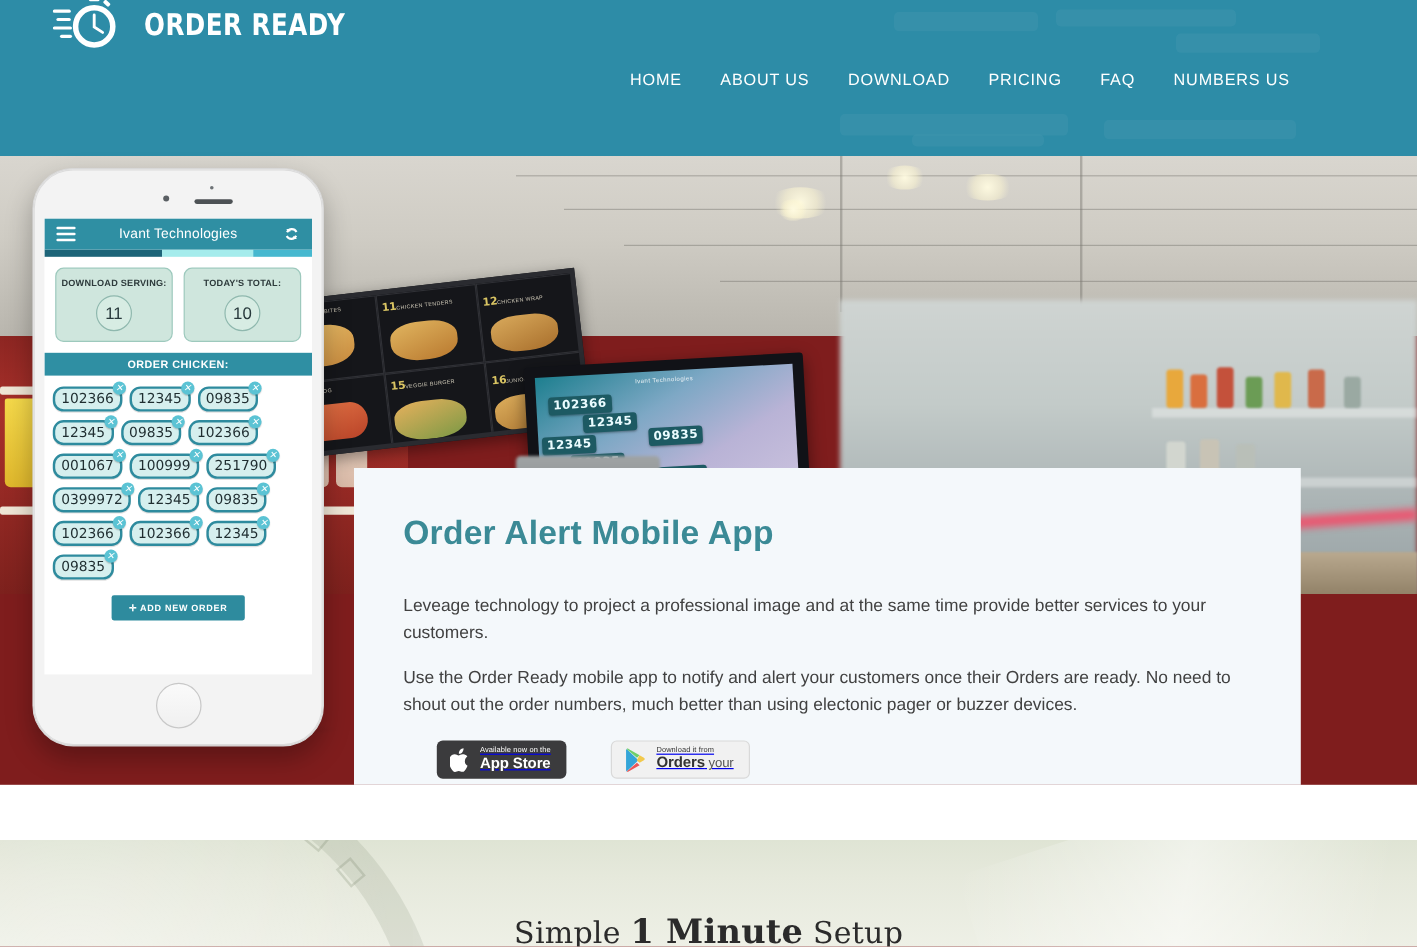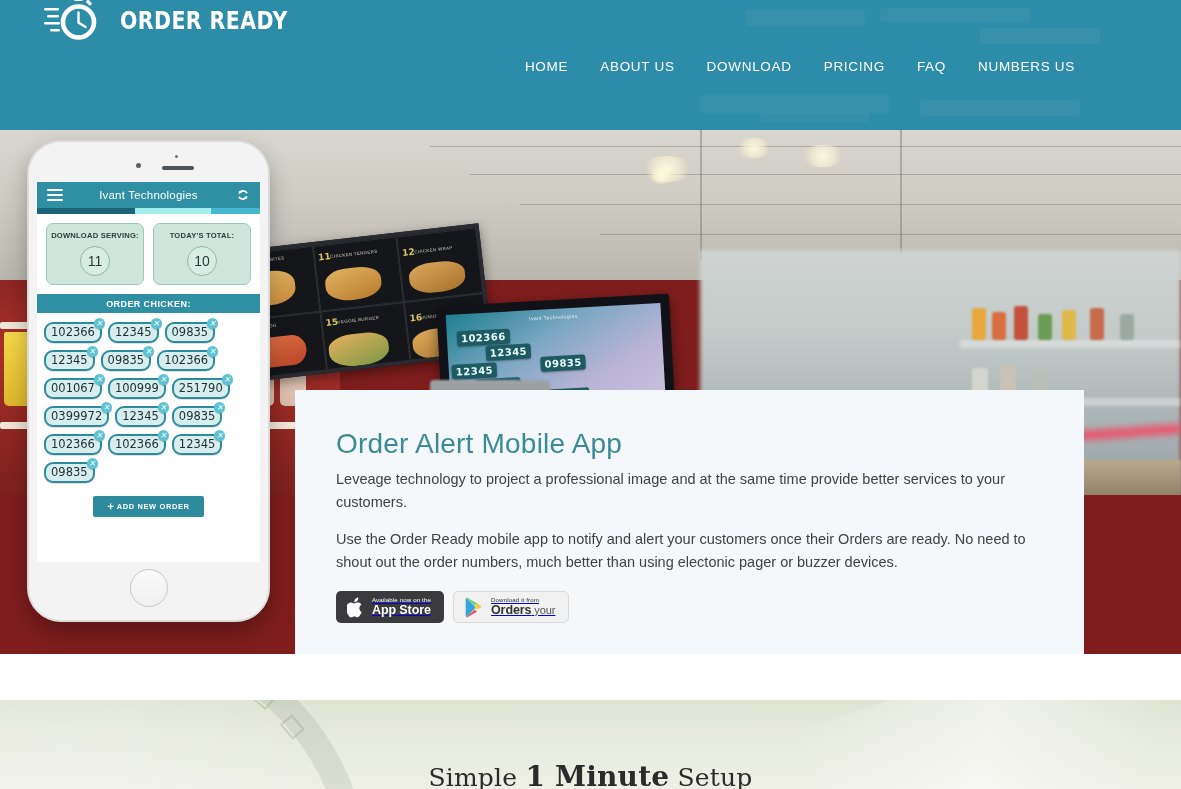--- a/index.html
+++ b/index.html
@@ -276,33 +276,34 @@
 
   
   .content-card {
     position:absolute; left:295px; top:390px;
     width:789px; height:264px;
     background:#f4f8fb;
     z-index: 6;
     padding: 38px 46px 0 41px;
   }
   .card-title {
-    color:#3b8a96; font-size:28px; font-weight:400;
-    letter-spacing:.2px; margin-bottom:8px;
+    color:#3b8a96; font-size:28px; font-weight:700;
+    letter-spacing:.2px; margin-bottom:34px;
     font-family:"Liberation Sans", sans-serif;
   }
   .card-p {
     color:#414141; font-size:14.5px; line-height:23px;
     margin-bottom:14px; max-width:700px;
   }
   .badges { display:flex; gap:9px; margin-top:17px; }
   .badge {
     display:flex; align-items:center; gap:7px;
     border-radius:5px; padding:6px 13px 6px 11px; cursor:pointer;
     height:32px;
+    margin-left:28px;
   }
   .badge-apple { background:#3b3b3d; }
   .badge-google { background:#f1f1f1; border:1px solid #d9d9d9; }
   .badge-lines { display:flex; flex-direction:column; line-height:1.05; }
   .badge-small { font-size:6.2px; letter-spacing:.1px; }
   .badge-big { font-size:12.5px; font-weight:700; letter-spacing:-.1px; }
   .badge-apple .badge-small, .badge-apple .badge-big { color:#ffffff; }
   .badge-google .badge-small { color:#333; }
   .badge-google .badge-big { color:#333; }
   .gplay-sub { font-size:11px; font-weight:400; color:#555; }

